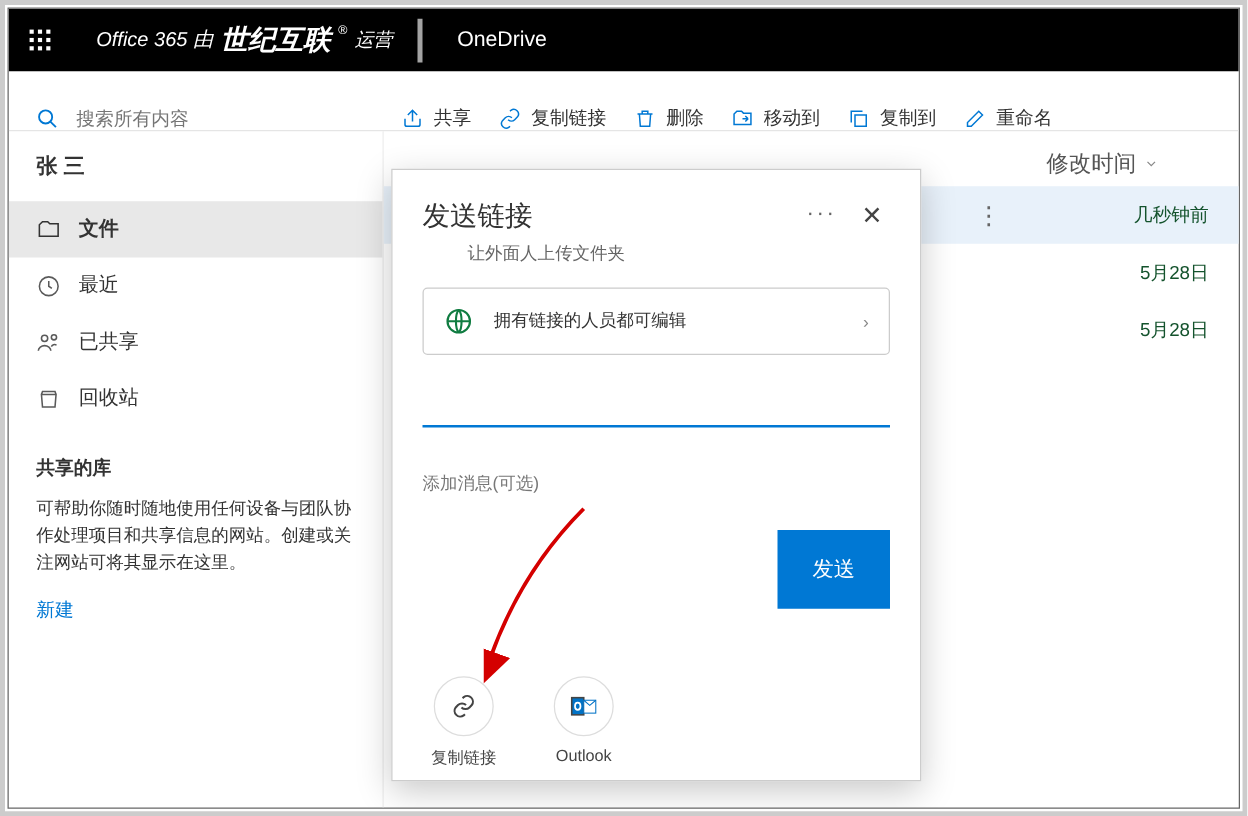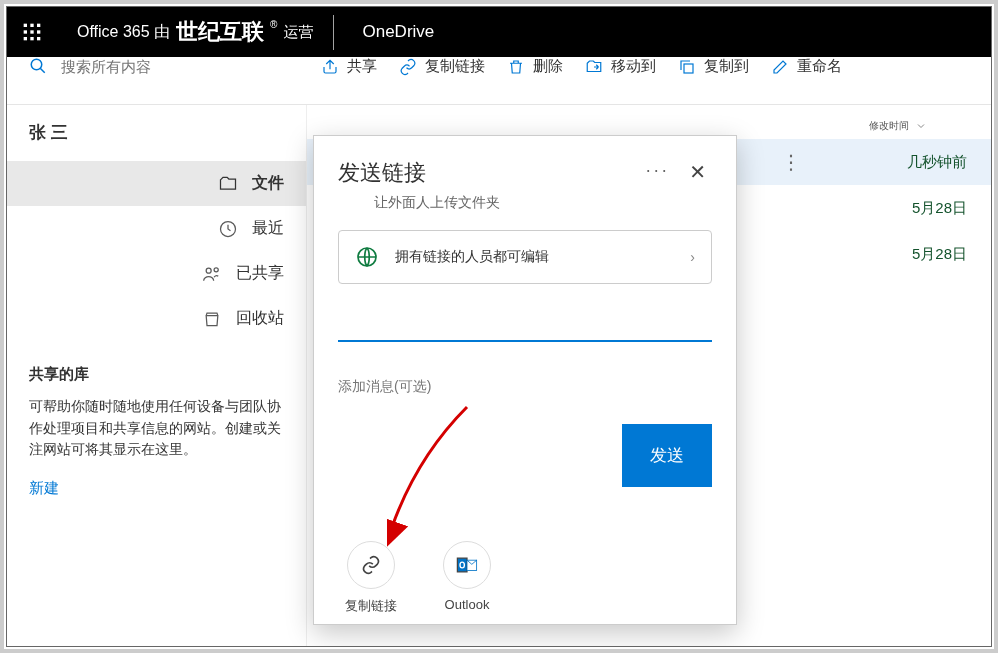--- a/index.html
+++ b/index.html
@@ -1,45 +1,45 @@
 <!DOCTYPE html>
 <html><head>
   <meta charset="utf-8">
   <style>
     * { margin: 0; padding: 0; box-sizing: border-box; }
     body { font-family: "Segoe UI", "Microsoft YaHei", sans-serif; font-size: 14px; color: #333; background: #fff; width: 998px; height: 653px; overflow: hidden; position: relative; }
     .header { height: 50px; background: #000; display: flex; align-items: center; color: #fff; }
     .waffle { width: 50px; height: 50px; display: flex; align-items: center; justify-content: center; cursor: pointer; }
     .waffle svg { width: 20px; height: 20px; fill: #fff; }
-    .brand { padding: 0 20px; font-size: 16px; display: flex; align-items: baseline; gap: 6px; border-right: 1px solid #a3a3a3; height: 70%; align-items: center; }
+    .brand { padding: 0 20px; font-size: 16px; display: flex; align-items: baseline; gap: 6px; border-right: 4px solid #a3a3a3; height: 70%; align-items: center; font-style: italic; }
     .brand .big { font-size: 22px; font-weight: bold; }
     .brand .trade { font-size: 10px; position: relative; top: -8px; }
     .brand .suf { font-size: 15px; }
     .appname { padding: 0 28px; font-size: 17px; }
     .copyright { position: absolute; top: 6px; right: 14px; color: #000; font-size: 16px; z-index: 4; }
-    .searchrow { height: 48px; border-bottom: 1px solid #e5e5e5; display: flex; align-items: flex-start; }
+    .searchrow { height: 48px; border-bottom: 1px solid #e5e5e5; display: flex; align-items: flex-end; }
     .searchbox { width: 300px; padding-left: 22px; display: flex; align-items: center; gap: 14px; color: #0078d4; font-size: 15px; }
     .searchbox .sicon { width: 18px; height: 18px; }
     .searchbox input { border: none; outline: none; font-size: 15px; color: #555; flex: 1; }
     .cmdbar { display: flex; align-items: center; gap: 22px; padding-left: 14px; font-size: 15px; color: #333; }
     .cmd { display: flex; align-items: center; gap: 8px; cursor: pointer; }
     .cmd svg { width: 18px; height: 18px; stroke: #0078d4; fill: none; stroke-width: 1.6; }
     .main { display: flex; height: calc(100% - 98px); }
     .sidebar { width: 300px; border-right: 1px solid #eee; display: flex; flex-direction: column; }
     .owner { padding: 16px 22px 17px; font-size: 17px; font-weight: 600; }
     .nav { display: flex; flex-direction: column; }
-    .navitem { display: flex; align-items: center; gap: 14px; padding: 12px 22px; font-size: 16px; cursor: pointer; justify-content: flex-end; }
+    .navitem { display: flex; align-items: center; gap: 14px; padding: 12px 22px; font-size: 16px; cursor: pointer; }
     .navitem.active { background: #e8e8e8; font-weight: bold; }
     .navitem svg { width: 20px; height: 20px; stroke: #5a5a5a; fill: none; stroke-width: 1.5; }
     .navitem.active svg { stroke: #333; }
     .libhead { padding: 24px 22px 8px; font-weight: bold; font-size: 15px; }
     .libtext { padding: 4px 22px 0; font-size: 14px; color: #333; line-height: 1.55; }
     .newlink { padding: 18px 22px; color: #0078d4; cursor: pointer; font-size: 15px; }
     .content { flex: 1; position: relative; }
-    .cols { display: flex; padding: 14px 24px 0 24px; justify-content: flex-end; font-size: 10px; color: #555; }
+    .cols { display: flex; padding: 14px 24px 0 24px; justify-content: flex-end; font-size: 18px; color: #555; }
     .colhdr { display: flex; align-items: center; gap: 6px; padding-right: 40px; }
     .rows { margin-top: 6px; }
     .row { display: flex; align-items: center; height: 46px; padding: 0 24px; justify-content: flex-end; }
     .row.sel { background: #e8f1fa; }
     .rowdots { margin-right: 26px; color: #666; font-size: 20px; cursor: pointer; }
     .rowtime { width: 140px; text-align: right; font-size: 15px; color: #14532d; }
     .dialog { position: absolute; top: 128px; left: 306px; width: 424px; height: 490px; background: #fff; border: 1px solid #ccc; box-shadow: 0 8px 26px rgba(0,0,0,.22); z-index: 3; padding: 22px 24px; }
     .dlghead { display: flex; align-items: flex-start; }
     .dlgtitle { font-size: 22px; font-weight: 400; flex: 1; }
     .dlgsub { font-size: 14px; color: #666; padding-left: 36px; margin-top: 6px; }

